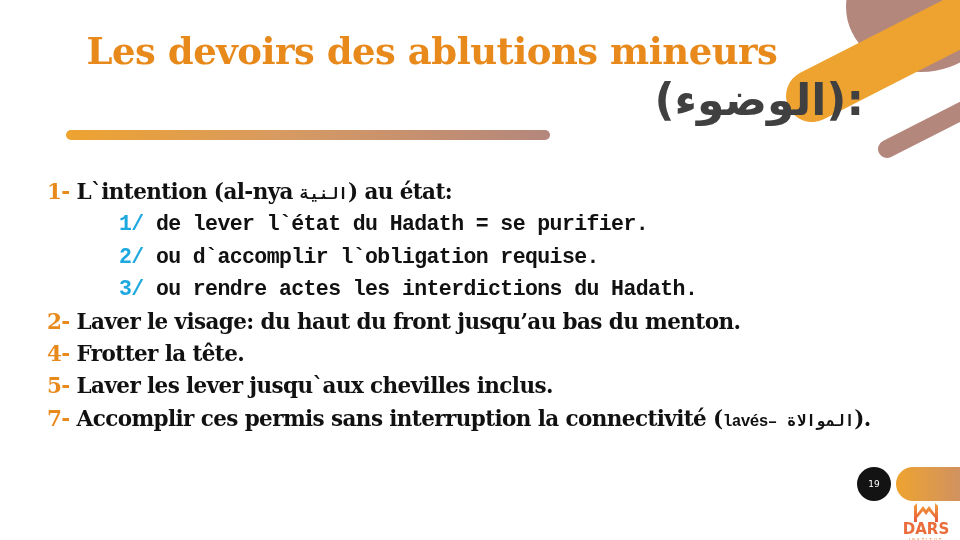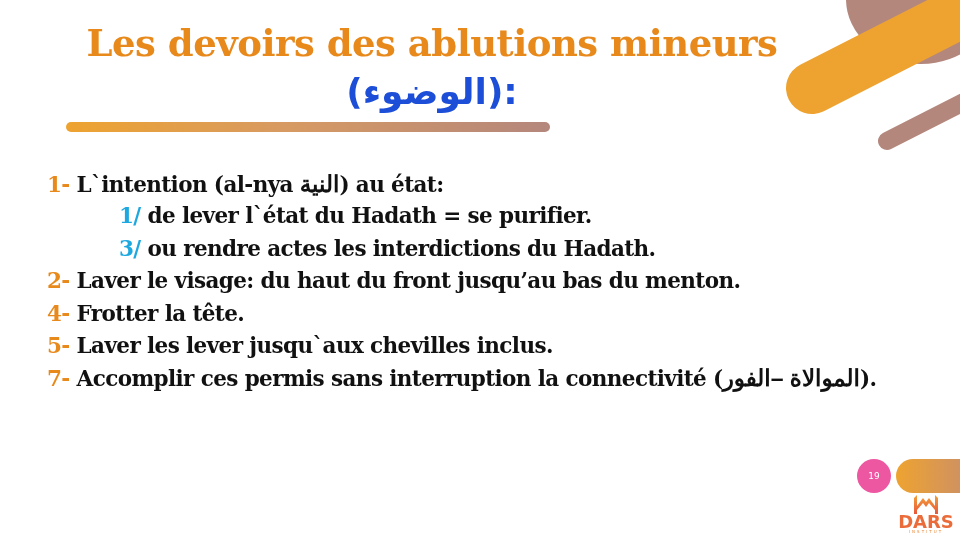--- a/index.html
+++ b/index.html
@@ -9,21 +9,21 @@
     body {
       width: 960px;
       height: 540px;
       position: relative;
       overflow: hidden;
       background: #ffffff;
       font-family: "DejaVu Serif", "Liberation Serif", serif;
     }
     .slide {
       position: absolute;
-      left: 0; top: 4px;
+      left: 0; top: 12px;
       width: 960px; height: 504px;
     }
     
     .deco-circle {
       position: absolute;
       left: 846px; top: -70px;
       width: 150px; height: 130px;
       background: #b4877d;
       border-radius: 50%;
     }
@@ -55,24 +55,24 @@
       font-weight: bold;
       font-size: 37px;
       line-height: 46px;
       font-family: "DejaVu Serif", "Liberation Serif", serif;
       letter-spacing: -0.5px;
     }
     .title-line2 {
       position: absolute;
       left: 0; top: 66px;
       width: 864px;
-      text-align: center;
-      color: #1d4ed8;
-      font-weight: bold;
-      font-size: 36px;
+      text-align: right;
+      color: #404040;
+      font-weight: bold;
+      font-size: 44px;
       line-height: 44px;
       font-family: "DejaVu Sans", "Liberation Sans", sans-serif;
     }
     .title-underline {
       position: absolute;
       left: 66px; top: 118px;
       width: 484px; height: 10px;
       border-radius: 5px;
       background: linear-gradient(90deg, #eea330 0%, #d79a62 45%, #b4877d 100%);
     }
@@ -82,35 +82,35 @@
       left: 47px; top: 164px;
       width: 900px;
       font-weight: bold;
       color: #111111;
       font-size: 21.5px;
       line-height: 32.4px;
       font-family: "DejaVu Serif", "Liberation Serif", serif;
       letter-spacing: -0.6px;
     }
     .line { white-space: nowrap; height: 32.4px; }
-    .sub { padding-left: 72px; }
+    .sub { padding-left: 72px; font-family: Liberation Mono, monospace; }
     .num-main { color: #e8891c; }
     .num-sub { color: #1ea8e0; }
     .ar {
-      font-family: Liberation Sans, sans-serif;
-      font-size: 23px;
+      font-family: Liberation Mono, monospace;
+      font-size: 16px;
       unicode-bidi: isolate;
     }
     
     .page-circle {
       position: absolute;
       left: 857px; top: 455px;
       width: 34px; height: 34px;
       border-radius: 50%;
-      background: #ec4899;
+      background: #000000;
       color: #ffffff;
       font-family: "DejaVu Sans", "Liberation Sans", sans-serif;
       font-size: 9px;
       line-height: 34px;
       text-align: center;
       opacity: 0.92;
     }
     .page-bar {
       position: absolute;
       left: 896px; top: 455px;
@@ -126,21 +126,21 @@
       text-align: center;
     }
     .logo-mark {
       display: block;
       margin: 0 auto;
     }
     .logo-name {
       display: block;
       font-family: "DejaVu Sans", "Liberation Sans", sans-serif;
       font-weight: bold;
-      font-size: 18px;
+      font-size: 15px;
       line-height: 15px;
       color: #ea6c3a;
       letter-spacing: 0px;
     }
     .logo-sub {
       display: block;
       font-family: "DejaVu Sans", "Liberation Sans", sans-serif;
       font-size: 4px;
       line-height: 5px;
       letter-spacing: 2px;
@@ -166,34 +166,37 @@
 
     <div class="line">
       <span class="num-main">1-</span>
       <span>L`intention (al-nya </span><span class="ar" dir="rtl">النية</span><span>) au état:</span>
     </div>
 
     <div class="line sub">
       <span class="num-sub">1/</span><span> de lever l`état du Hadath = se purifier.</span>
     </div>
     <div class="line sub">
+      <span class="num-sub">2/</span><span> ou d`accomplir l`obligation requise.</span>
+    </div>
+    <div class="line sub">
       <span class="num-sub">3/</span><span> ou rendre actes les interdictions du Hadath.</span>
     </div>
 
     <div class="line">
       <span class="num-main">2-</span><span> Laver le visage: du haut du front jusqu’au bas du menton.</span>
     </div>
     <div class="line">
       <span class="num-main">4-</span><span> Frotter la tête.</span>
     </div>
     <div class="line">
       <span class="num-main">5-</span><span> Laver les lever jusqu`aux chevilles inclus.</span>
     </div>
     <div class="line">
-      <span class="num-main">7-</span><span> Accomplir ces permis sans interruption la connectivité (</span><span class="ar" dir="rtl">الموالاة –الفور</span><span>).</span>
+      <span class="num-main">7-</span><span> Accomplir ces permis sans interruption la connectivité (</span><span class="ar" dir="rtl">الموالاة –lavés</span><span>).</span>
     </div>
   </div>
 
   <div class="page-bar"></div>
   <div class="page-circle">19</div>
 
   <div class="logo">
     <svg class="logo-mark" width="30" height="20" viewBox="0 0 30 20">
       <defs>
         <linearGradient id="lg" x1="0" y1="0" x2="0" y2="1">

